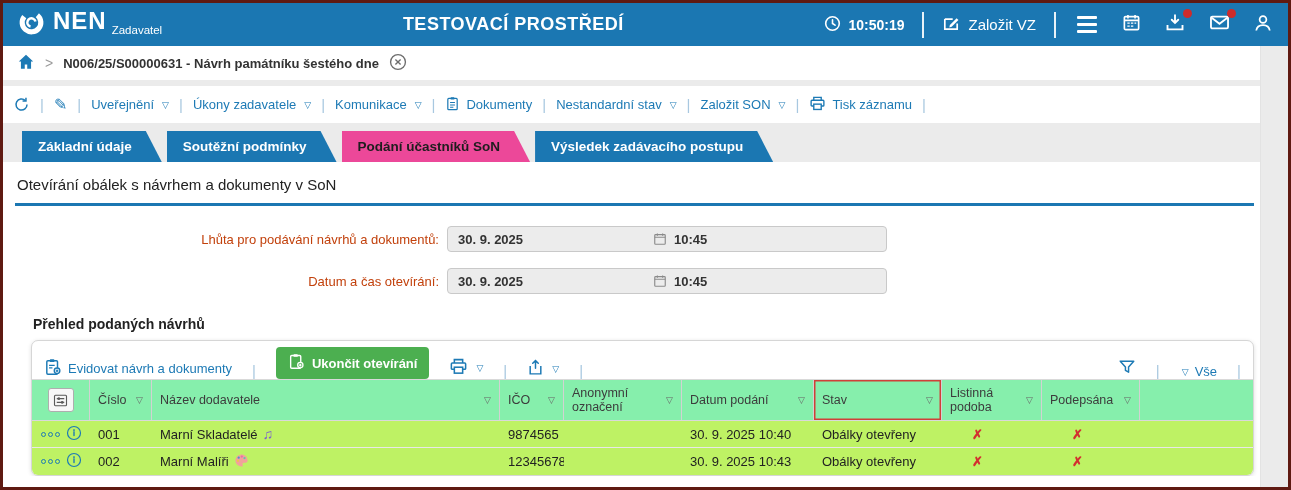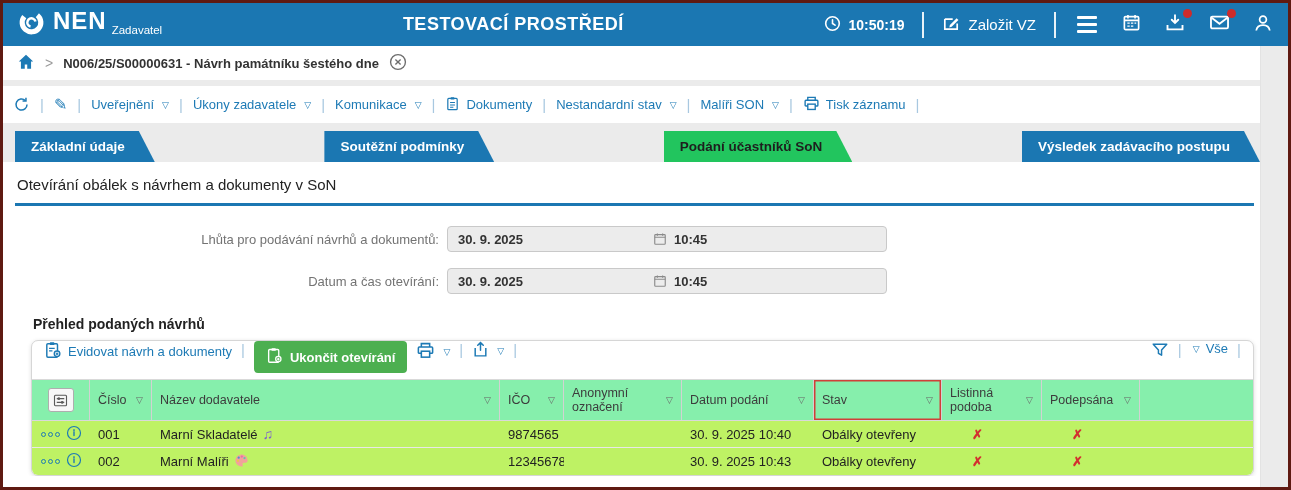--- a/index.html
+++ b/index.html
@@ -33,40 +33,40 @@
   .gapline { height:6px; background:#ebebeb; }
 
   
   .rec-toolbar { height:37px; background:#fff; display:flex; align-items:center; padding:0 10px; font-size:13px; color:#1d7ab5; gap:10px; white-space:nowrap; }
   .tb-sep { color:#a8c8e0; font-size:15px; }
   .tb-item { display:flex; align-items:center; gap:6px; cursor:pointer; }
   .dd { font-size:9px; color:#1d7ab5; margin-left:2px; }
   .pencil-glyph { font-size:16px; color:#1d7ab5; transform:rotate(0deg); }
 
   
-  .tabstrip { height:39px; background:#ebebeb; display:flex; align-items:flex-end; padding-left:12px; gap:5px;justify-content:space-between; }
+  .tabstrip { height:39px; background:#ebebeb; display:flex; align-items:flex-end; padding-left:19px; gap:5px; }
   .tab { height:31px; display:flex; align-items:center; background:#1b77b2; color:#fff; font-size:13.5px; font-weight:bold; padding:0 30px 0 16px; clip-path:polygon(0 0, calc(100% - 16px) 0, 100% 100%, 0 100%); cursor:pointer; }
-  .tab.active { background:#22c55e; color:#1e1e1e; }
+  .tab.active { background:#ec4899; color:#1e1e1e; }
 
   
   .pagebody { flex:1; background:#fff; padding:10px 4px 0 12px; overflow:hidden; }
   .sec-title { font-size:15px; font-weight:normal; color:#222; padding:4px 0 10px 2px; border-bottom:3px solid #1b77b2; margin-right:2px; }
 
   .formarea { margin-top:20px; }
   .frow { display:flex; align-items:center; margin-bottom:16px; }
-  .flabel { width:432px; text-align:right; font-size:13px; color:#737373; padding-right:8px; }
+  .flabel { width:432px; text-align:right; font-size:13px; color:#c2410c; padding-right:8px; }
   .dtfield { width:440px; height:26px; background:#ececec; border:1px solid #c9c9c9; border-radius:4px; display:flex; align-items:center; padding:0 10px; font-size:13px; font-weight:bold; color:#333; }
   .dtfield .dval { width:195px; }
   .dtfield .tico { margin-right:7px; display:flex; }
 
   .grid-title { font-size:14px; font-weight:bold; color:#222; margin:22px 0 8px 18px; }
 
   
   .card { margin:0 2px 0 16px; border:1px solid #d6d6d6; border-radius:7px; box-shadow:0 1px 4px rgba(0,0,0,.13); overflow:hidden; background:#fff; }
-  .gtoolbar { height:38px; display:flex; align-items:flex-start; padding:0 12px; gap:9px; font-size:13px; color:#1d7ab5; }
+  .gtoolbar { height:38px; display:flex; align-items:flex-end; padding:0 12px; gap:20px; font-size:13px; color:#1d7ab5; }
   .g-spacer { flex:1; }
   .link-act { display:flex; align-items:center; gap:6px; cursor:pointer; }
   .btn-green { display:flex; align-items:center; gap:7px; background:#4caf50; color:#fff; font-weight:bold; font-size:13px; border:none; border-radius:4px; padding:6px 12px; cursor:pointer; }
   .thead { display:flex; background:#86efac; border-top:1px solid #d9d9d9; border-bottom:1px solid #d9d9d9; height:42px; font-size:12.5px; color:#3c3c3c; }
   .th { display:flex; align-items:center; padding:0 8px; border-right:1px solid #d2d2d2; justify-content:space-between; line-height:1.15; }
   .th .dd { color:#666; }
   .th.hl { box-shadow:inset 0 0 0 1.5px #d04038; }
   .th-tools { justify-content:center; }
   .toolbox { width:26px; height:24px; border:1px solid #aeaeae; border-radius:3px; background:#f7f7f7; display:flex; align-items:center; justify-content:center; cursor:pointer; }
   .c0{width:58px}.c1{width:62px}.c2{width:348px}.c3{width:64px}.c4{width:118px}.c5{width:132px}.c6{width:128px}.c7{width:100px}.c8{width:98px}.cf{flex:1;border-right:none}
@@ -220,21 +220,21 @@
           </span>
           <span>Dokumenty</span>
         </span>
         <span class="tb-sep">|</span>
         <span class="tb-item">
             <span>Nestandardní stav</span>
             <span class="dd">▽</span>
           </span>
         <span class="tb-sep">|</span>
         <span class="tb-item">
-            <span>Malíři SON</span>
+            <span>Založit SON</span>
             <span class="dd">▽</span>
           </span>
         <span class="tb-sep">|</span>
         <span class="tb-item">
           <span>
             <svg width="17" height="17" viewBox="0 0 16 16">
                 <path d="M4.5 5V2.2h7V5" fill="none" stroke="#1d7ab5" stroke-width="1.3"></path>
                 <rect x="2" y="5" width="12" height="5.4" rx=".8" fill="none" stroke="#1d7ab5" stroke-width="1.3"></rect>
                 <rect x="4.5" y="8.6" width="7" height="5" fill="#fff" stroke="#1d7ab5" stroke-width="1.3"></rect>
               </svg>

